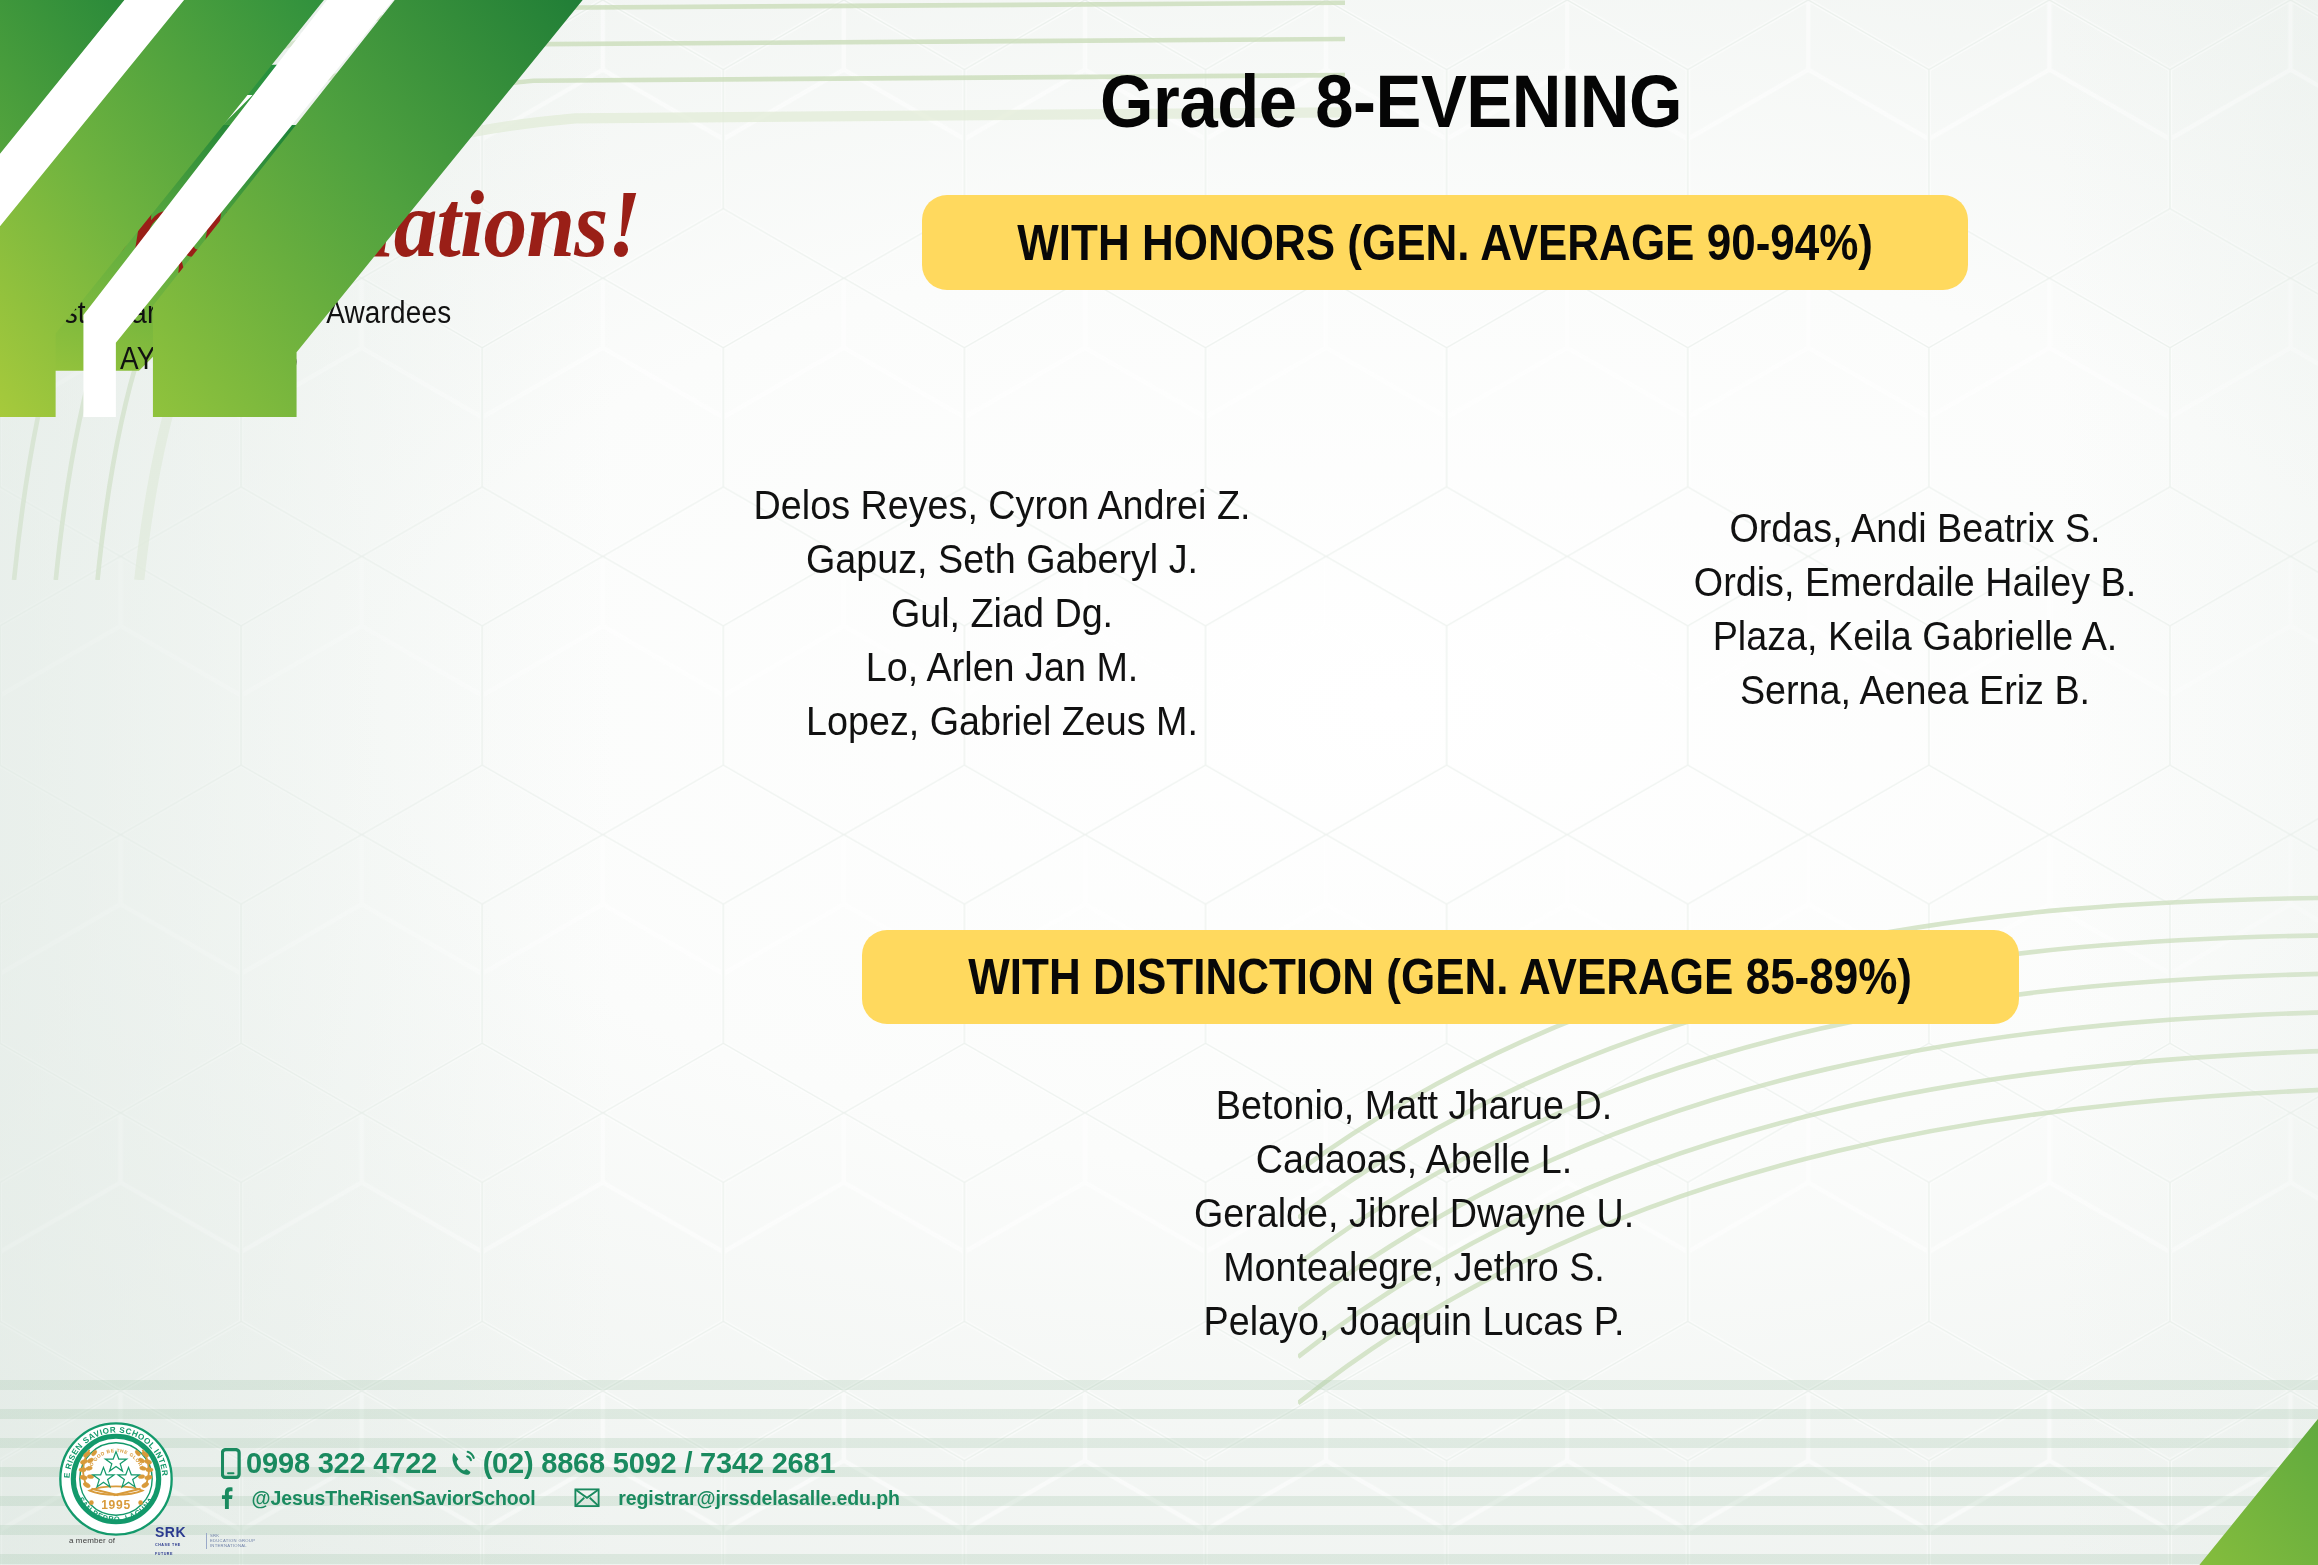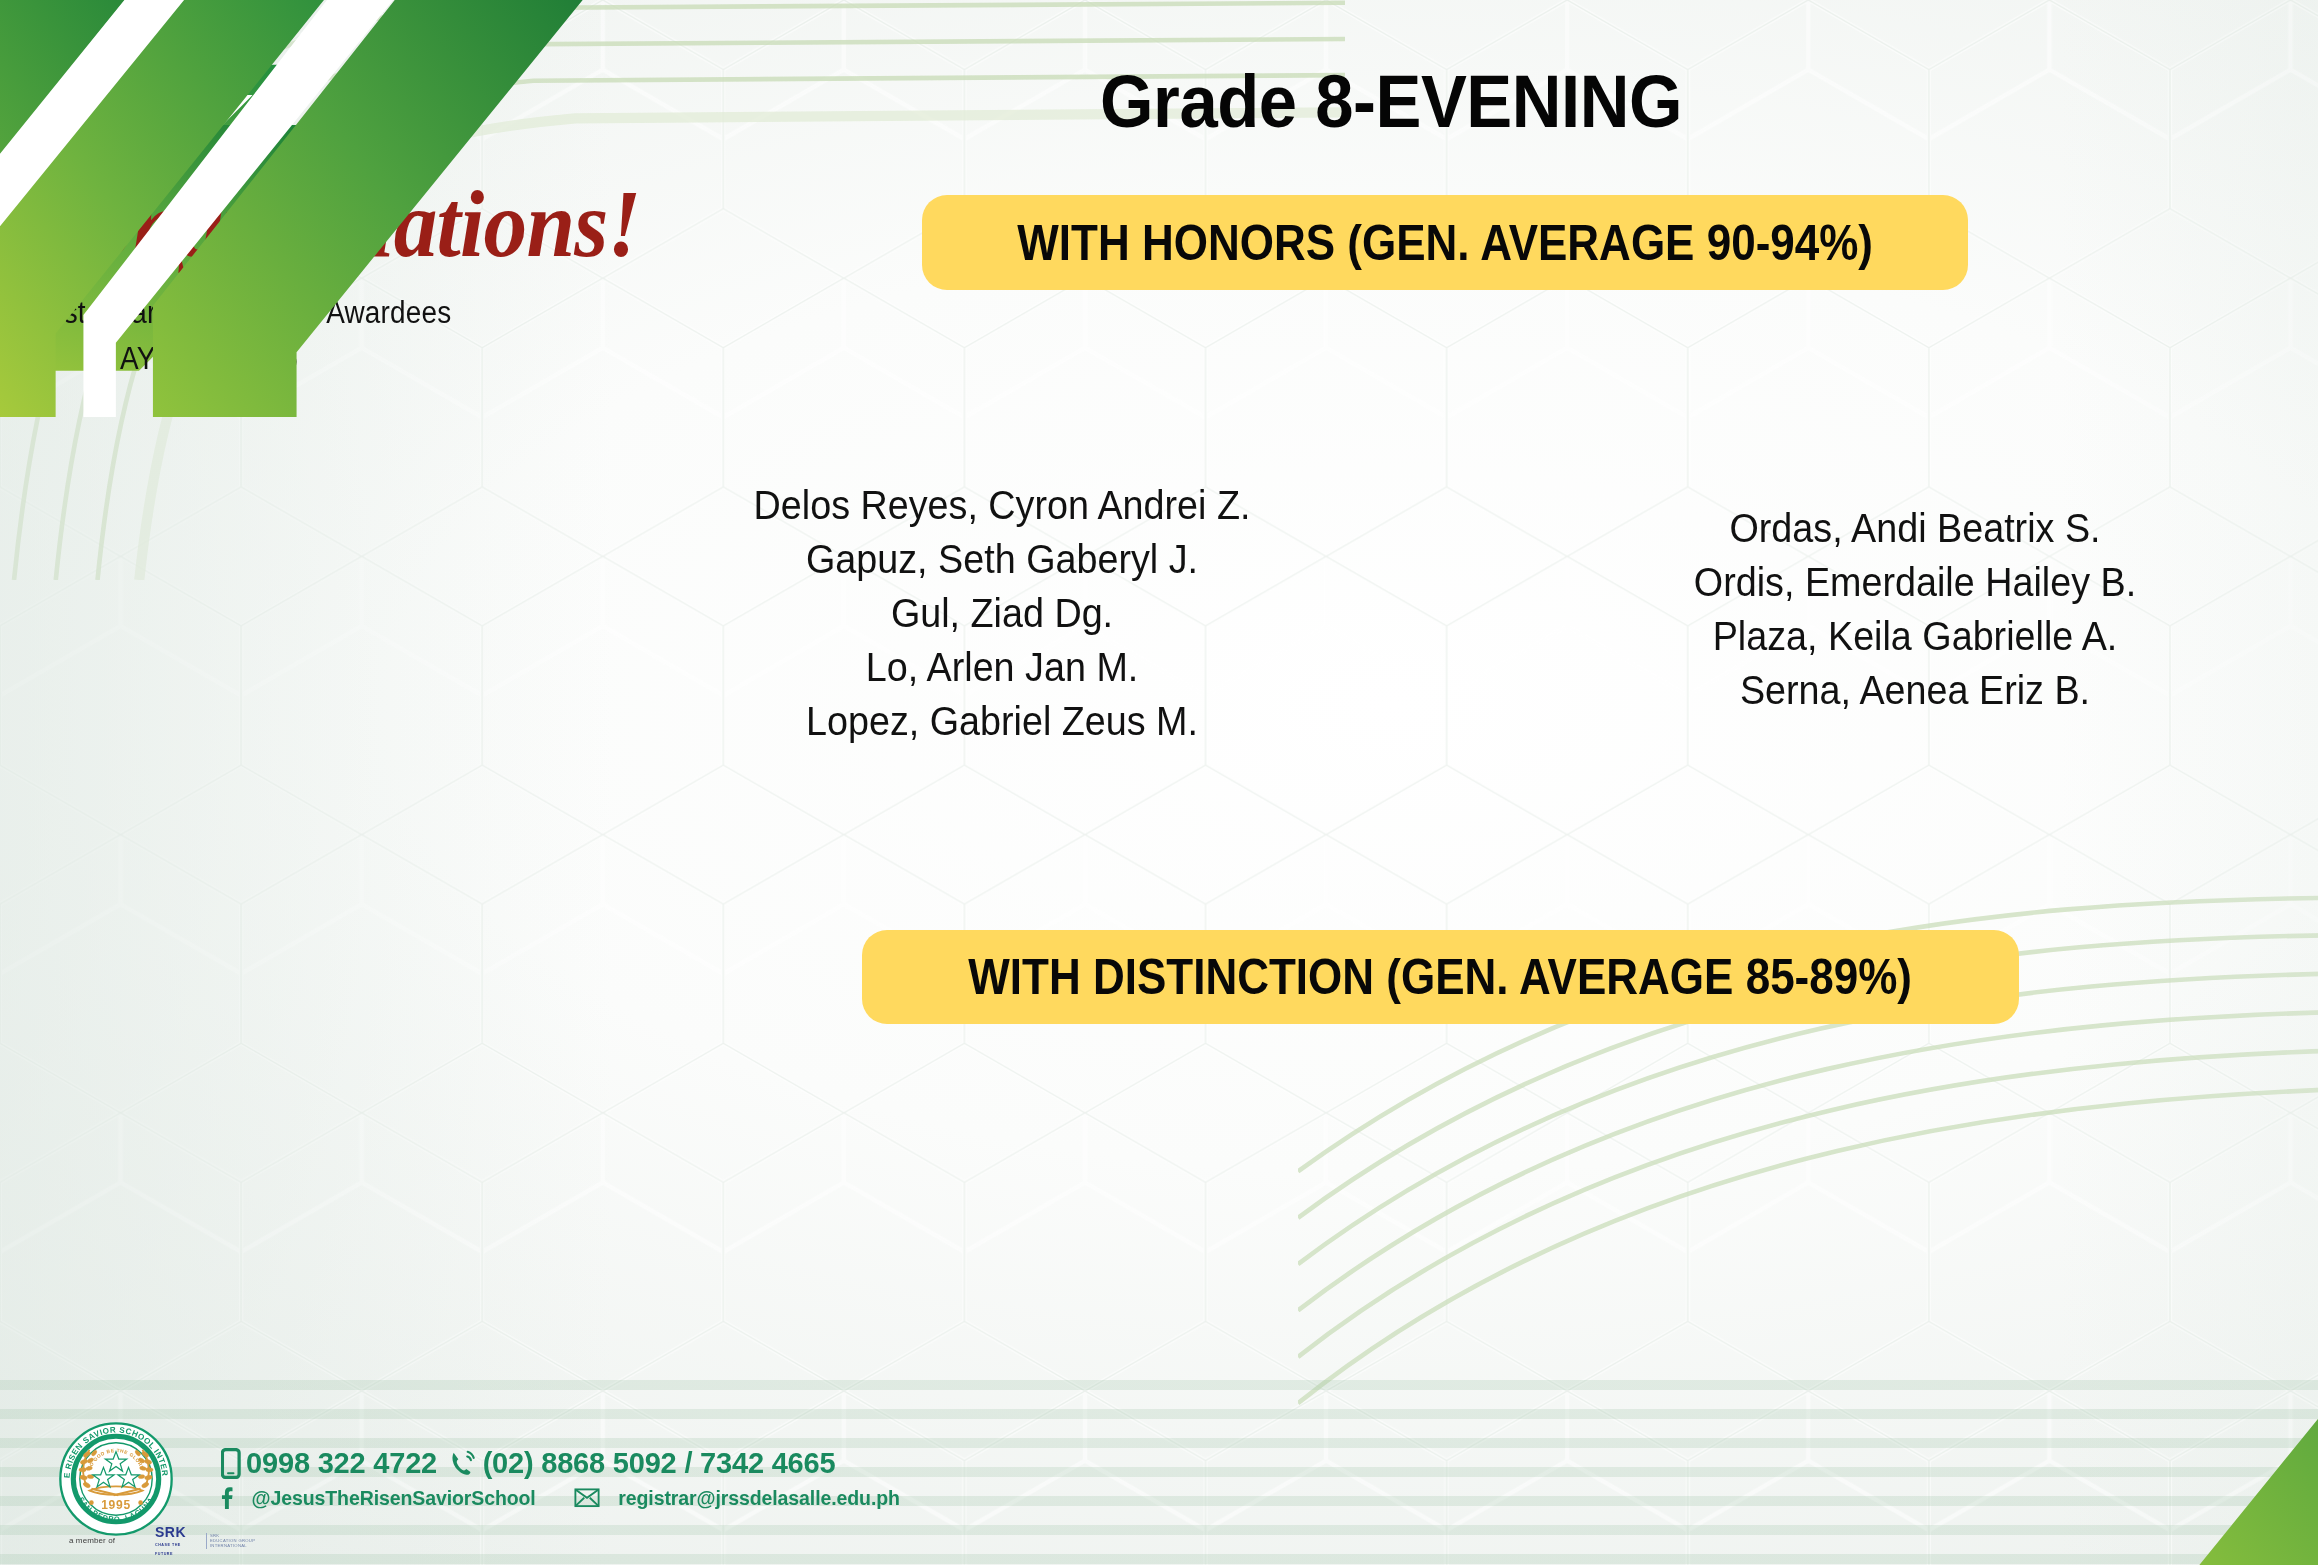--- a/index.html
+++ b/index.html
@@ -279,20 +279,27 @@
     <div class="nm">Ordas, Andi Beatrix S.</div>
     <div class="nm">Ordis, Emerdaile Hailey B.</div>
     <div class="nm">Plaza, Keila Gabrielle A.</div>
     <div class="nm">Serna, Aenea Eriz B.</div>
   </div>
 
   <div class="badge" id="badge-distinction">
     <span>WITH DISTINCTION (GEN. AVERAGE 85-89%)</span>
   </div>
 
+  <div class="names" id="distinction-list">
+    <div class="nm">Betonio, Matt Jharue D.</div>
+    <div class="nm">Cadaoas, Abelle L.</div>
+    <div class="nm">Geralde, Jibrel Dwayne U.</div>
+    <div class="nm">Montealegre, Jethro S.</div>
+    <div class="nm">Pelayo, Joaquin Lucas P.</div>
+  </div>
 
   <svg class="seal" viewBox="0 0 250 250">
     <defs>
       <path id="arcTop" d="M 25,125 A 100,100 0 0 1 225,125"></path>
       <path id="arcBot" d="M 33,125 A 92,92 0 0 0 217,125"></path>
       <path id="arcMotto" d="M 67,125 A 58,58 0 0 1 183,125"></path>
     </defs>
     <circle cx="125" cy="125" r="122" fill="#ffffff"></circle>
     <circle cx="125" cy="125" r="120" fill="none" stroke="#13996B" stroke-width="5"></circle>
     <circle cx="125" cy="125" r="92" fill="none" stroke="#13996B" stroke-width="11"></circle>
@@ -382,21 +389,21 @@
       </span>
       <span class="txt">0998 322 4722</span>
       <span class="gap"></span>
       <span class="ic">
         <svg width="28" height="29" viewBox="0 0 60 62">
           <path d="M10,8 C7,14 6,22 10,32 C15,44 26,53 37,55 C42,56 45,53 46,49 L37,43 C35,46 32,47 29,45 C24,42 19,36 17,30 C16,27 17,24 20,22 Z" fill="#1A8A5F"></path>
           <path d="M40,6 C46,8 51,13 53,19" fill="none" stroke="#1A8A5F" stroke-width="4.5" stroke-linecap="round"></path>
           <path d="M39,16 C43,17 46,20 47,24" fill="none" stroke="#1A8A5F" stroke-width="4.5" stroke-linecap="round"></path>
         </svg>
       </span>
-      <span class="txt">(02) 8868 5092 / 7342 4665</span>
+      <span class="txt">(02) 8868 5092 / 7342 2681</span>
     </div>
 
     <div class="contact-row r2">
       <span class="ic">
         <svg width="12" height="22" viewBox="0 0 26 48">
           <path d="M17,48 L17,26 L24,26 L25,18 L17,18 L17,13 C17,10 18,9 22,9 L25,9 L25,1 C23.5,0.8 21,0.6 18.5,0.6 C12.5,0.6 8.5,4.2 8.5,11.5 L8.5,18 L2,18 L2,26 L8.5,26 L8.5,48 Z" fill="#1A8A5F"></path>
         </svg>
       </span>
       <span class="txt">@JesusTheRisenSaviorSchool</span>
       <span class="gap"></span>

